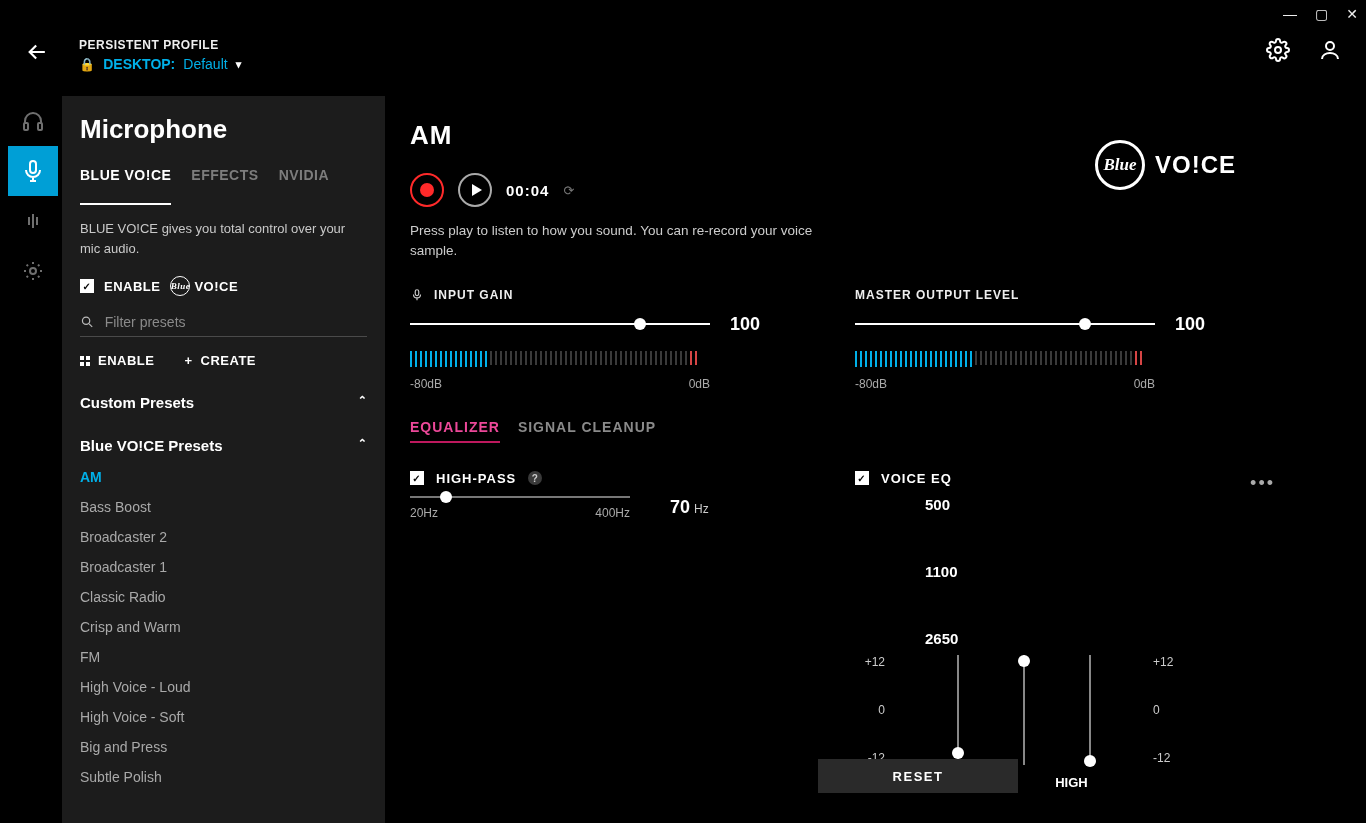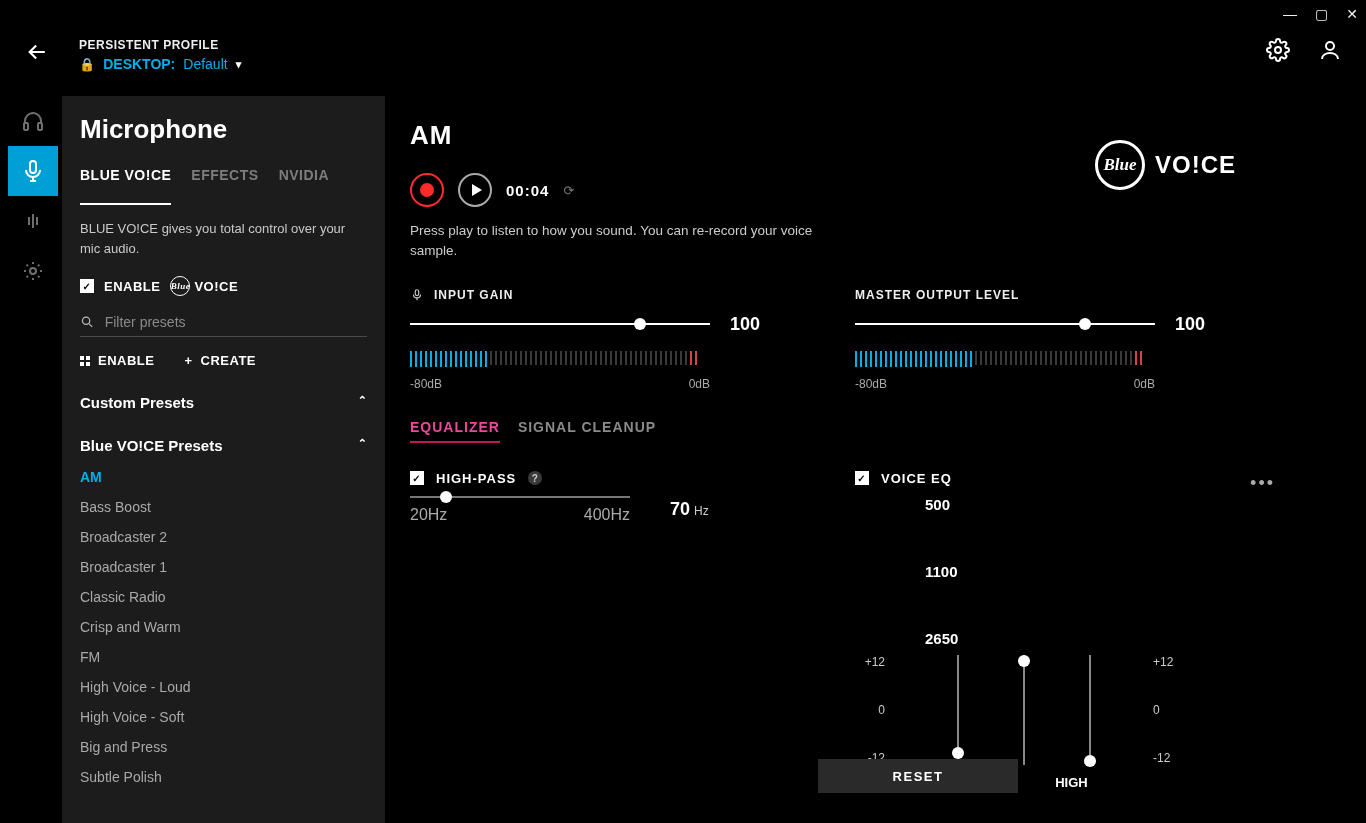--- a/index.html
+++ b/index.html
@@ -95,21 +95,21 @@
 
   .eq-row { display: flex; gap: 65px; margin-top: 28px; }
   .hp-block { width: 380px; }
   .hp-head { display: flex; align-items: center; gap: 12px; font-size: 13px; font-weight: 700; letter-spacing: 1px; margin-bottom: 10px; }
   .q-mark { width: 14px; height: 14px; border-radius: 50%; background: #3a3a3a; color: #ccc; font-size: 10px; display: inline-flex; align-items: center; justify-content: center; }
   .hp-slider { position: relative; width: 220px; height: 2px; background: #777; margin-bottom: 8px; }
   .hp-thumb { position: absolute; top: -5px; width: 12px; height: 12px; background: #fff; border-radius: 50%; }
   .hp-value-wrap { display: flex; align-items: baseline; gap: 4px; }
   .hp-value { font-size: 18px; font-weight: 800; }
   .hp-unit { font-size: 12px; color: #ccc; }
-  .hp-labels { display: flex; justify-content: space-between; width: 220px; font-size: 16px; color: #aaa; }
+  .hp-labels { display: flex; justify-content: space-between; width: 220px; font-size: 12px; color: #aaa; }
 
   .veq-block { width: 380px; position: relative; }
   .veq-head { display: flex; align-items: center; gap: 12px; font-size: 13px; font-weight: 700; letter-spacing: 1px; }
   .veq-menu { position: absolute; right: -40px; top: 2px; color: #aaa; font-size: 18px; cursor: pointer; letter-spacing: 2px; }
   .veq-freqs { display: flex; gap: 50px; margin-left: 70px; margin-top: 10px; font-size: 15px; font-weight: 700; flex-direction: column; }
   .veq-sliders { display: flex; margin-top: 8px; }
   .veq-scale { display: flex; flex-direction: column; justify-content: space-between; height: 110px; font-size: 12px; color: #ccc; text-align: right; width: 30px; margin-right: 40px; }
   .vslider { width: 2px; height: 110px; background: #888; position: relative; margin: 0 32px; }
   .vthumb { position: absolute; left: -5px; width: 12px; height: 12px; background: #fff; border-radius: 50%; }
   .veq-scale-r { display: flex; flex-direction: column; justify-content: space-between; height: 110px; font-size: 12px; color: #ccc; width: 30px; margin-left: 30px; }

